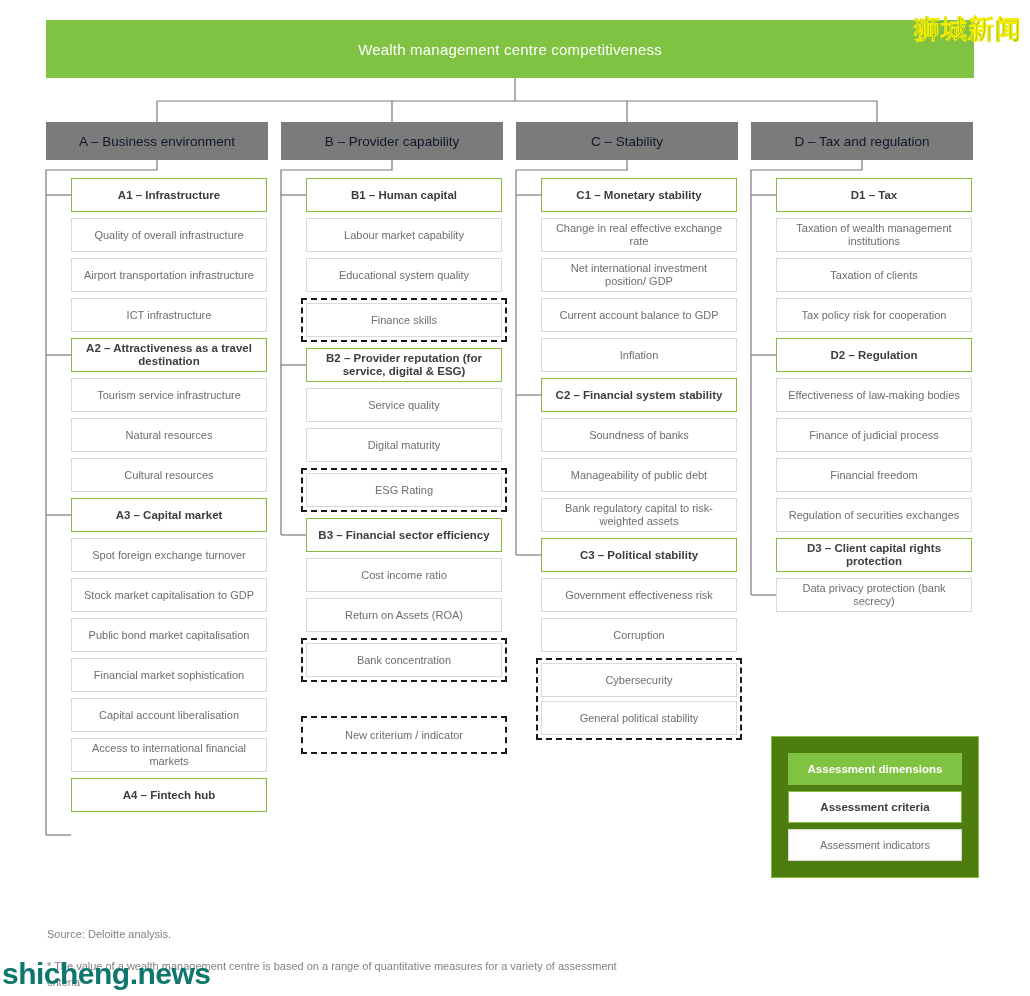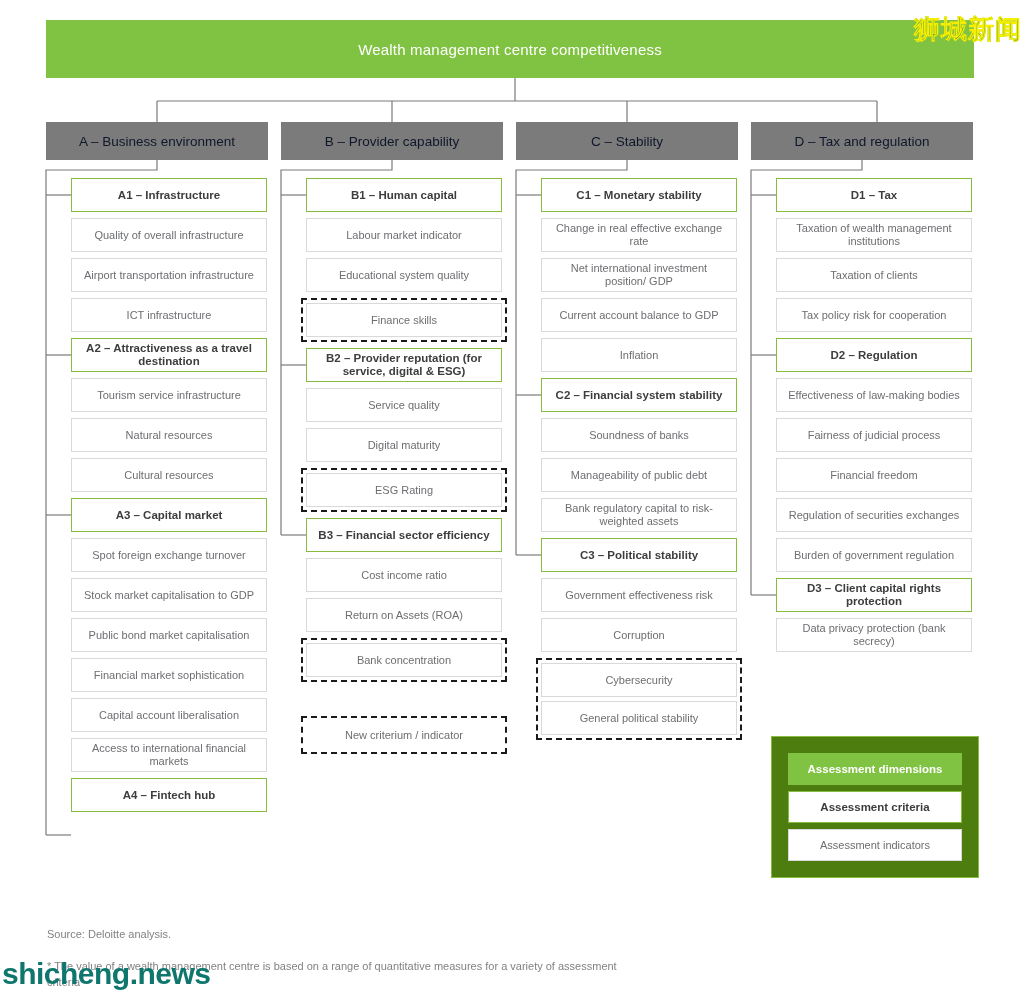--- a/index.html
+++ b/index.html
@@ -236,21 +236,21 @@
       </div>
       <div class="node criteria h1line">
         <span class="lbl">A4 – Fintech hub</span>
       </div>
     </div>
   <div class="column col-b" id="col-1">
       <div class="node criteria h1line">
         <span class="lbl">B1 – Human capital</span>
       </div>
       <div class="node indicator h2line">
-        <span class="lbl">Labour market indicator</span>
+        <span class="lbl">Labour market capability</span>
       </div>
       <div class="node indicator h2line">
         <span class="lbl">Educational system quality</span>
       </div>
       <div class="dashed-wrap">
         <div class="node indicator h2line">
           <span class="lbl">Finance skills</span>
         </div>
       </div>
       <div class="node criteria h1line">
@@ -345,30 +345,27 @@
       <div class="node indicator h2line">
         <span class="lbl">Tax policy risk for cooperation</span>
       </div>
       <div class="node criteria h1line">
         <span class="lbl">D2 – Regulation</span>
       </div>
       <div class="node indicator h2line">
         <span class="lbl">Effectiveness of law-making bodies</span>
       </div>
       <div class="node indicator h2line">
-        <span class="lbl">Fairness of judicial process</span>
+        <span class="lbl">Finance of judicial process</span>
       </div>
       <div class="node indicator h2line">
         <span class="lbl">Financial freedom</span>
       </div>
       <div class="node indicator h2line">
         <span class="lbl">Regulation of securities exchanges</span>
-      </div>
-      <div class="node indicator h2line">
-        <span class="lbl">Burden of government regulation</span>
       </div>
       <div class="node criteria h1line">
         <span class="lbl">D3 – Client capital rights protection</span>
       </div>
       <div class="node indicator h2line">
         <span class="lbl">Data privacy protection (bank secrecy)</span>
       </div>
     </div>
 
   <div class="legend">

